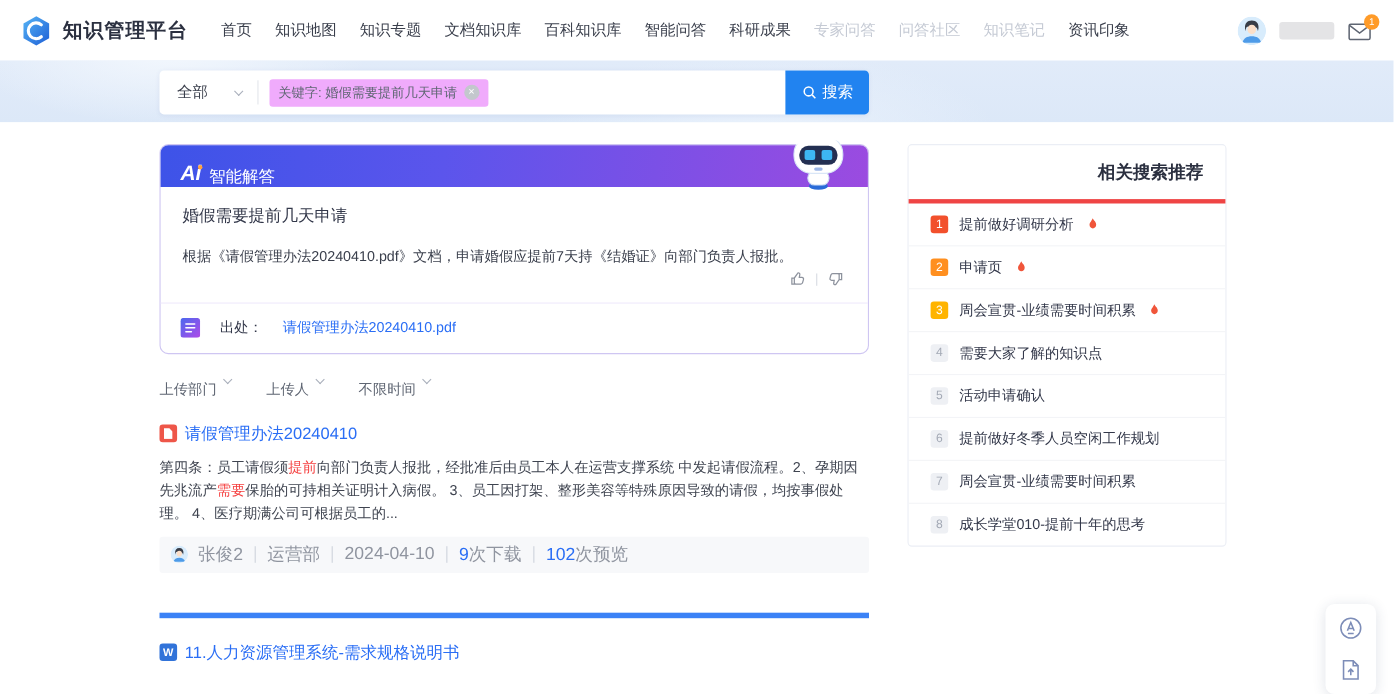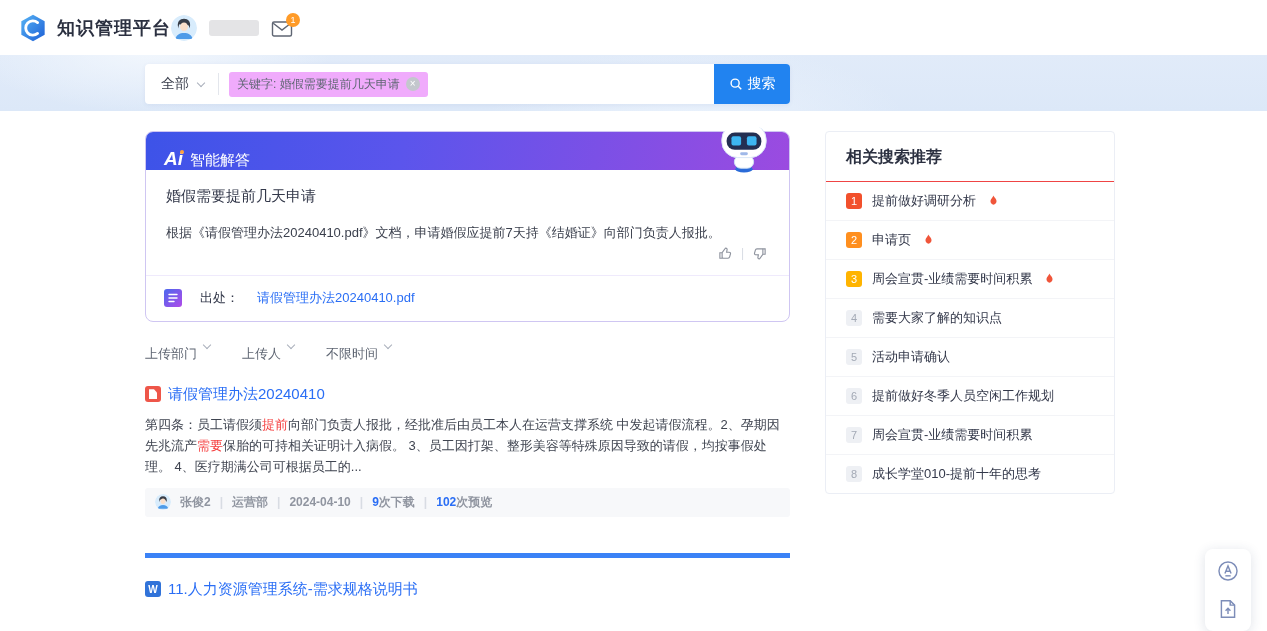--- a/index.html
+++ b/index.html
@@ -23,21 +23,21 @@
     background:#ff9b28; color:#fff; font-size:9px; line-height:14px; text-align:center; padding:0 3px; }
 
   
   .band { height:56px; background:
       radial-gradient(ellipse 260px 90px at 12% -10%, #f2f7fd 0%, rgba(242,247,253,0) 70%),
       radial-gradient(ellipse 300px 110px at 55% 120%, #eaf2fc 0%, rgba(234,242,252,0) 70%),
       linear-gradient(#e1ebf9, #dce8f8); }
   .search-bar { position:relative; top:9px; margin-left:145px; width:645px; height:40px;
     background:#fff; border-radius:4px; display:flex; align-items:stretch;
     box-shadow:0 1px 4px rgba(60,90,150,.08); }
-  .scope { display:flex; align-items:center; gap:2px; padding:0 14px 0 16px; cursor:pointer;
+  .scope { display:flex; align-items:center; gap:18px; padding:0 14px 0 16px; cursor:pointer;
     font-size:14px; color:#3a3f4c; }
   .v-div { width:1px; background:#e3e6ec; margin:9px 0; }
   .chip-area { flex:1; display:flex; align-items:center; padding-left:10px; }
   .chip { display:flex; align-items:center; gap:6px; background:#f0abfc; border-radius:3px;
     padding:4px 8px; font-size:12px; color:#5f6673; cursor:default; }
   .chip-x { width:14px; height:14px; border-radius:50%; background:#c3c7cd; color:#fff;
     font-size:10px; line-height:14px; text-align:center; cursor:pointer; }
   .search-btn { width:76px; background:#2183f0; border:none; border-radius:0 4px 4px 0;
     color:#fff; font-size:14px; display:flex; align-items:center; justify-content:center; gap:5px; cursor:pointer; }
   .search-btn svg { width:14px; height:14px; }
@@ -87,29 +87,29 @@
     align-items:center; justify-content:center; flex:0 0 auto; color:#fff; font-size:10px; font-weight:700; }
   .file-icon.pdf-file-icon { background:#ee5649; }
   .file-icon.pdf-file-icon::before { content:""; width:8px; height:10px; background:#fff;
     clip-path:polygon(0 0,62% 0,100% 32%,100% 100%,0 100%); }
   .file-icon.word-file-icon { background:#3173d9; }
   .file-icon.word-file-icon::before { content:"W"; }
   .r-title { font-size:15px; color:#2a6ef5; cursor:pointer; }
   .r-snippet { margin-top:10px; font-size:13px; color:#3f4450; line-height:21px; }
   .r-snippet .hl { color:#f53f3f; }
   .r-meta { margin-top:11px; background:#f7f8fa; border-radius:3px; padding:6px 10px;
-    display:flex; align-items:center; gap:9px; font-size:12px; color:#9095a0;font-weight:bold; }
+    display:flex; align-items:center; gap:9px; font-size:16px; color:#9095a0; }
   .r-meta .mini-avatar { width:16px; height:16px; border-radius:50%; overflow:hidden; flex:0 0 auto; }
   .r-meta .sep { color:#d8dce3; }
   .r-meta .num { color:#2a6ef5; }
 
   
   .side-card { border:1px solid #ebeef5; border-radius:4px; background:#fff; }
   .side-title { font-size:16px; font-weight:700; color:#2b3040; padding:15px 20px 13px 20px;
-    border-bottom:1px solid #ef4444; }
+    border-bottom:4px solid #ef4444;text-align:right; }
   .side-item { display:flex; align-items:center; gap:10px; padding:10px 20px; cursor:pointer; }
   .side-item + .side-item { border-top:1px solid #f3f4f7; }
   .rank { width:16px; height:16px; border-radius:3px; font-size:11px; line-height:16px;
     text-align:center; flex:0 0 auto; }
   .tier-red    { background:#f2502c; color:#fff; }
   .tier-orange { background:#ff8f1f; color:#fff; }
   .tier-yellow { background:#ffb400; color:#fff; }
   .tier-gray   { background:#eef0f4; color:#a3a9b5; }
   .side-label { font-size:13px; color:#33384a; }
   .fire { width:11px; height:12px; margin-left:2px; }
@@ -147,20 +147,33 @@
 </svg>
 
 <header class="topnav">
   <div class="logo">
     <svg viewBox="0 0 36 36">
       <path d="M18 2 32 10v16L18 34 4 26V10Z" fill="url(#g-logo)"></path>
       <path d="M23.5 11.5a8.6 8.6 0 1 0 0 13" stroke="#fff" stroke-width="3.4" fill="none" stroke-linecap="round"></path>
     </svg>
     <span class="logo-text">知识管理平台</span>
   </div>
+  <nav class="nav-menu">
+      <span class="nav-item">首页</span>
+      <span class="nav-item">知识地图</span>
+      <span class="nav-item">知识专题</span>
+      <span class="nav-item">文档知识库</span>
+      <span class="nav-item">百科知识库</span>
+      <span class="nav-item">智能问答</span>
+      <span class="nav-item">科研成果</span>
+      <span class="nav-item muted">专家问答</span>
+      <span class="nav-item muted">问答社区</span>
+      <span class="nav-item muted">知识笔记</span>
+      <span class="nav-item">资讯印象</span>
+    </nav>
   <div class="nav-right">
     <div class="avatar">
       <svg viewBox="0 0 32 32">
           <use href="#avatar-shape"></use>
         </svg>
     </div>
     <div class="user-redacted"></div>
     <div class="mail-wrap">
       <svg viewBox="0 0 22 18" fill="none" stroke="#5f6673" stroke-width="1.4">
         <rect x="1.5" y="2" width="19" height="14" rx="1.5"></rect>

